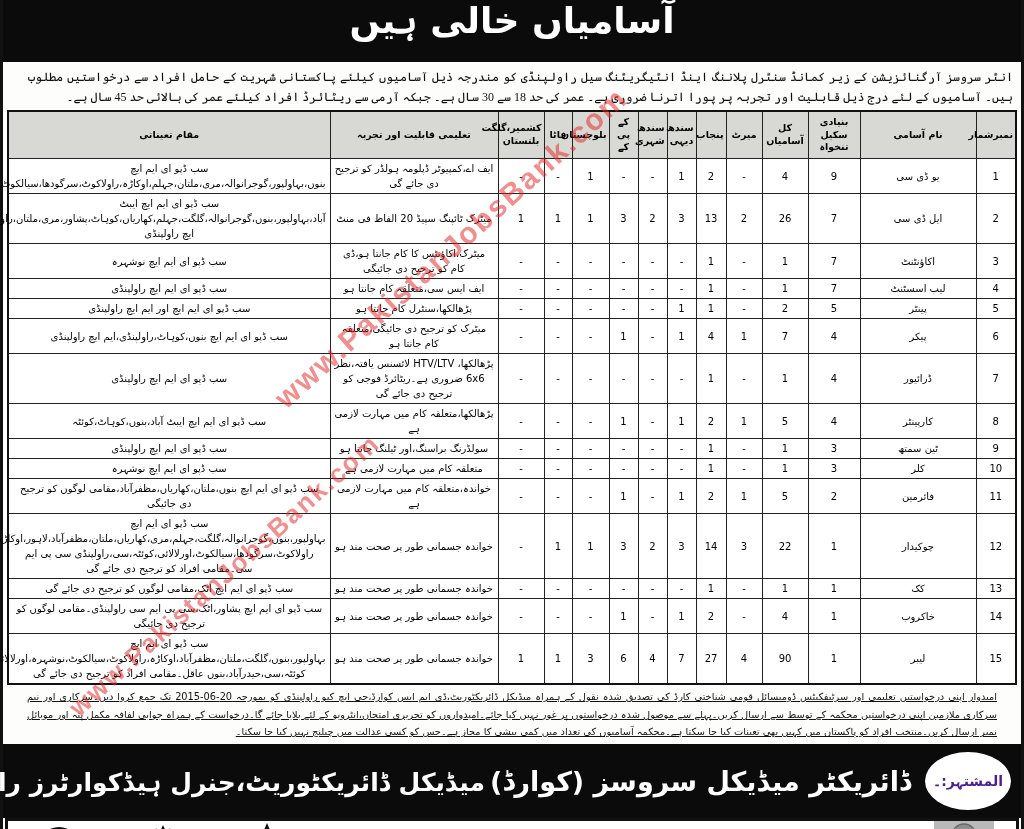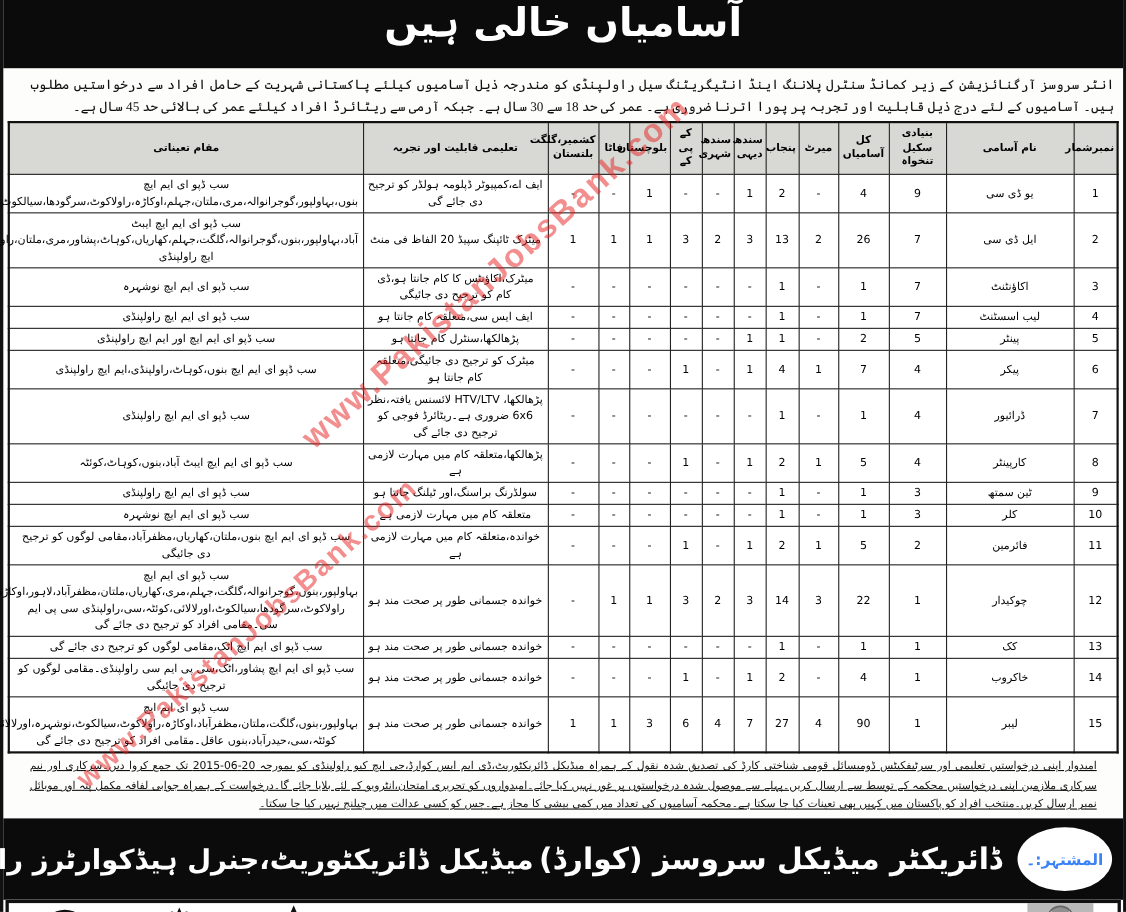--- a/index.html
+++ b/index.html
@@ -28,21 +28,21 @@
   .c-merit{width:36px;} .c-punjab{width:30px;} .c-sindh_rural{width:29px;} .c-sindh_urban{width:29px;}
   .c-kpk{width:29px;} .c-balochistan{width:37px;} .c-fata{width:28px;} .c-kashmir{width:46px;}
   .c-qualification{width:168px;text-align:center;} .c-place{width:auto;}
 
   
   .notes { direction:rtl; font-size:9.8px; line-height:1.8; padding:3px 24px; text-align:justify; color:#111;text-decoration:underline; }
 
   
   .director-bar { height:74px; background:#0b0b0b; display:flex; direction:rtl; align-items:center; padding:0 10px; gap:14px; }
   .advertiser-ellipse { min-width:86px; height:58px; background:#fff; border-radius:50%; display:flex; align-items:center; justify-content:center; }
-  .advertiser-ellipse span { color:#3b82f6; font-size:14px; font-weight:bold; direction:rtl; }
+  .advertiser-ellipse span { color:#4c1d95; font-size:14px; font-weight:bold; direction:rtl; }
   .director-text { color:#fff; direction:rtl; white-space:nowrap; }
   .director-text .big { font-size:27px; font-weight:bold; }
   .director-text .small { font-size:25px; font-weight:bold; }
 
   
   .footer-band { height:64px; margin:0 2px; border:3px solid #111; background:#fff; position:relative; overflow:hidden; }
   .stripes { position:absolute; left:0; top:0; width:100%; height:100%; }
   .emblems { position:absolute; left:22px; top:2px; display:flex; gap:52px; align-items:flex-start; }
   .serve-text { position:absolute; left:385px; top:6px; font-size:26px; font-weight:bold; color:#111; font-family:"Liberation Sans", sans-serif; }
   .ispr-badge { position:absolute; right:12px; top:0; width:80px; height:60px; }

